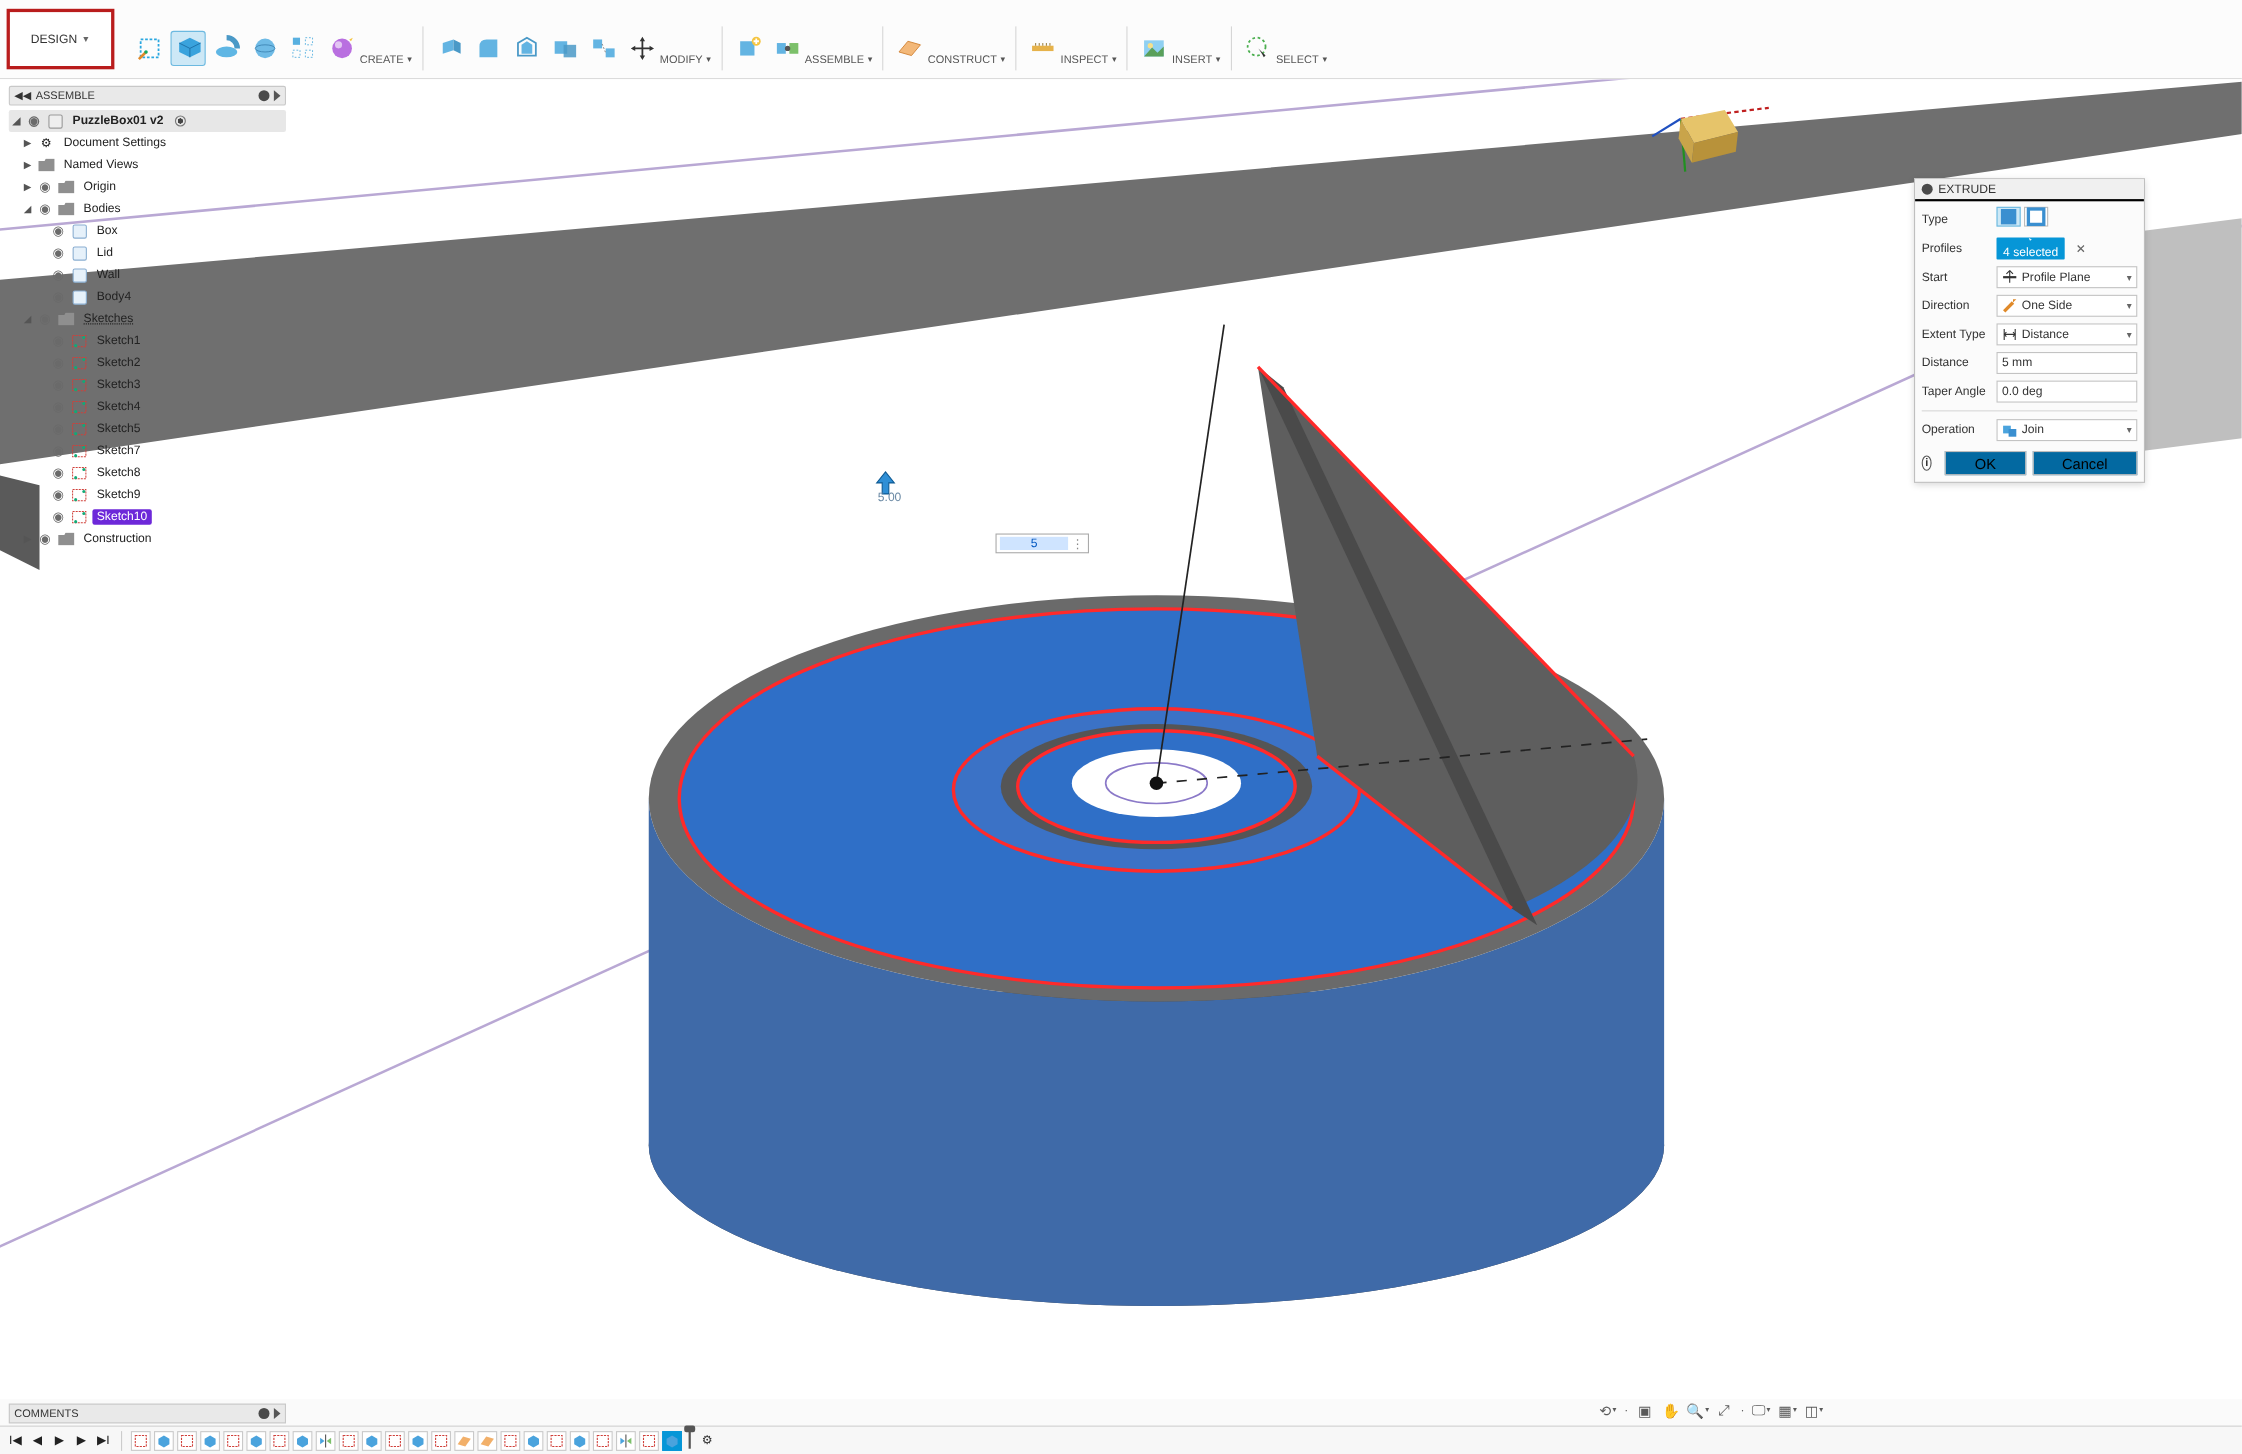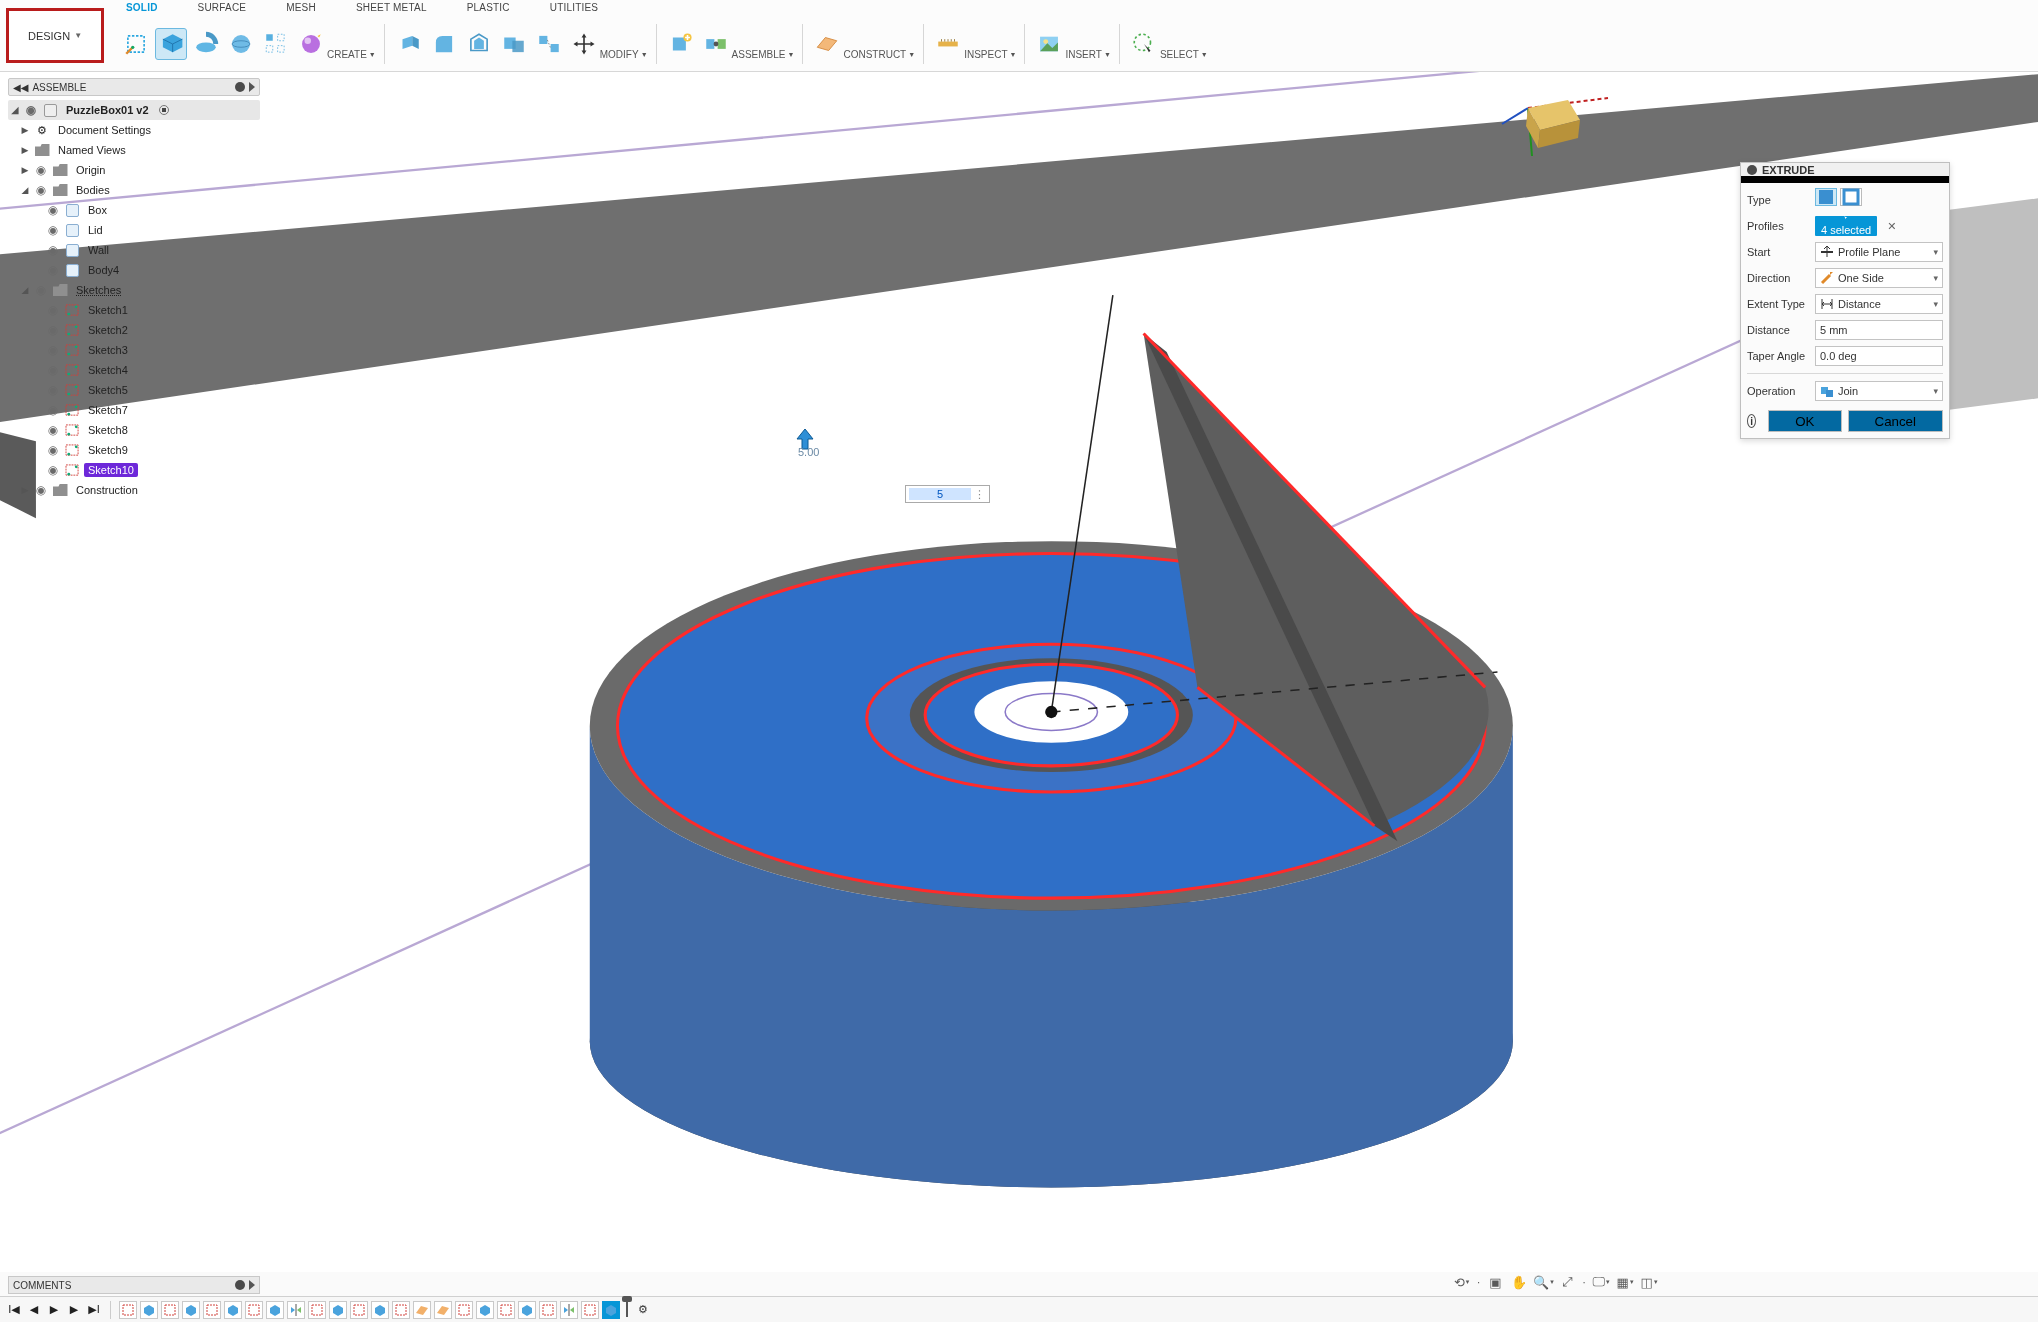--- a/index.html
+++ b/index.html
@@ -50,21 +50,21 @@
 
 
 .canvas { position: absolute; left: 0; right: 0; top: 72px; bottom: 50px; background: #fff; overflow: hidden; }
 .canvas svg.scene { width:100%; height:100%; }
 
 
 .viewcube { position:absolute; top:6px; right:420px; width:120px; height:80px; }
 
 
 .extrude-panel { position:absolute; top:90px; right:88px; width:210px; background:#fbfbfb; border:1px solid #bfbfbf; box-shadow:0 2px 6px rgba(0,0,0,.15); font-size:11px; }
-.ep-title { height:20px; background:#f0f0f0; border-bottom:7px solid #000000; display:flex; align-items:center; padding:0 6px; gap:5px; font-weight:bold; color:#333;}
+.ep-title { height:20px; background:#f0f0f0; border-bottom:2px solid #000000; display:flex; align-items:center; padding:0 6px; gap:5px; font-weight:normal; color:#333;}
 .ep-body  { padding:4px 6px 0 6px; }
 .ep-row   { display:flex; align-items:center; height:26px; gap:4px; }
 .ep-row .lbl { width:64px; color:#333; }
 .ep-ctrl  { flex:1; height:20px; border:1px solid #c3c3c3; background:#fff; display:flex; align-items:center; padding:0 4px; gap:4px; font-size:11px; position:relative;}
 .ep-ctrl.dd::after { content:"▾"; position:absolute; right:4px; color:#666; font-size:9px; }
 .ep-chip { height:20px; background:#0696d7; color:#fff; display:flex; align-items:center; padding:0 6px; gap:4px; border-radius:1px;flex-direction:column; }
 .ep-x { color:#666; margin-left:6px; cursor:pointer; }
 .ep-hr { height:1px; background:#d8d8d8; margin:4px 0; }
 .ep-foot { display:flex; align-items:center; padding:6px; gap:6px; }
 .ep-foot .fill { flex:1; }
@@ -104,28 +104,20 @@
 </style>
 </head>
 <body>
 
 <div class="top-area">
   <div class="design-btn">
     <span>DESIGN</span>
     <span class="caret">▼</span>
   </div>
   <div class="ribbon-rest">
-    <div class="ribbon-tabs">
-      <span class="ribbon-tab active">SOLID</span>
-      <span class="ribbon-tab">SURFACE</span>
-      <span class="ribbon-tab">MESH</span>
-      <span class="ribbon-tab">SHEET METAL</span>
-      <span class="ribbon-tab">PLASTIC</span>
-      <span class="ribbon-tab">UTILITIES</span>
-    </div>
 
     <div class="ribbon-icons">
 
       <div class="ribbon-group">
         <div class="icon-row">
           <div class="ribbon-icon">
               <svg viewBox="0 0 32 32">
                 <rect x="6" y="6" width="20" height="20" fill="none" stroke="#2aa7e0" stroke-width="2" stroke-dasharray="3 2"></rect>
                 <path d="M4 28 L12 20" stroke="#e08a2a" stroke-width="3"></path>
                 <circle cx="12" cy="20" r="2" fill="#1a6"></circle>

